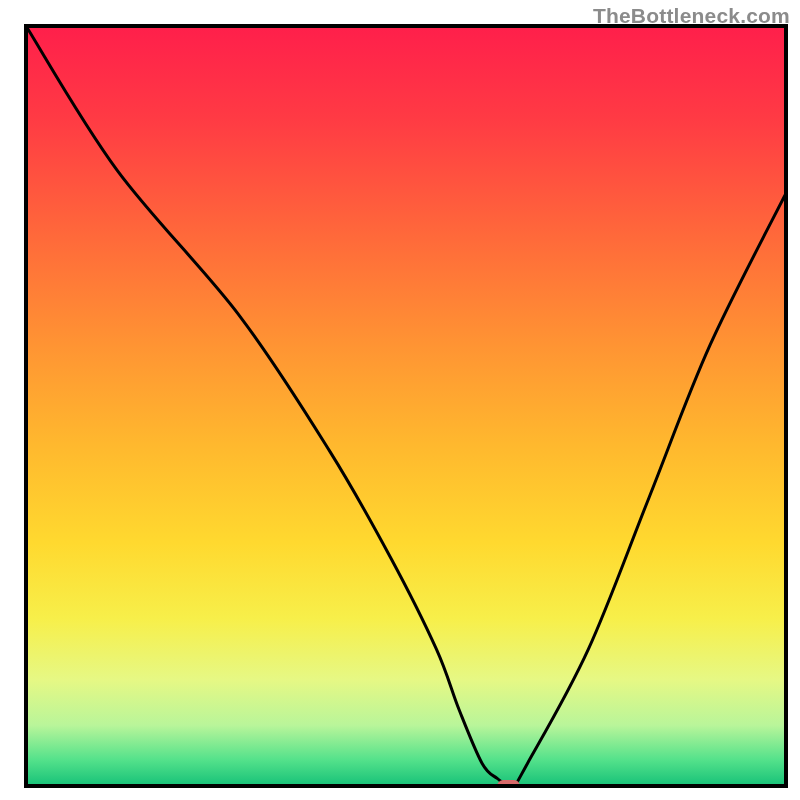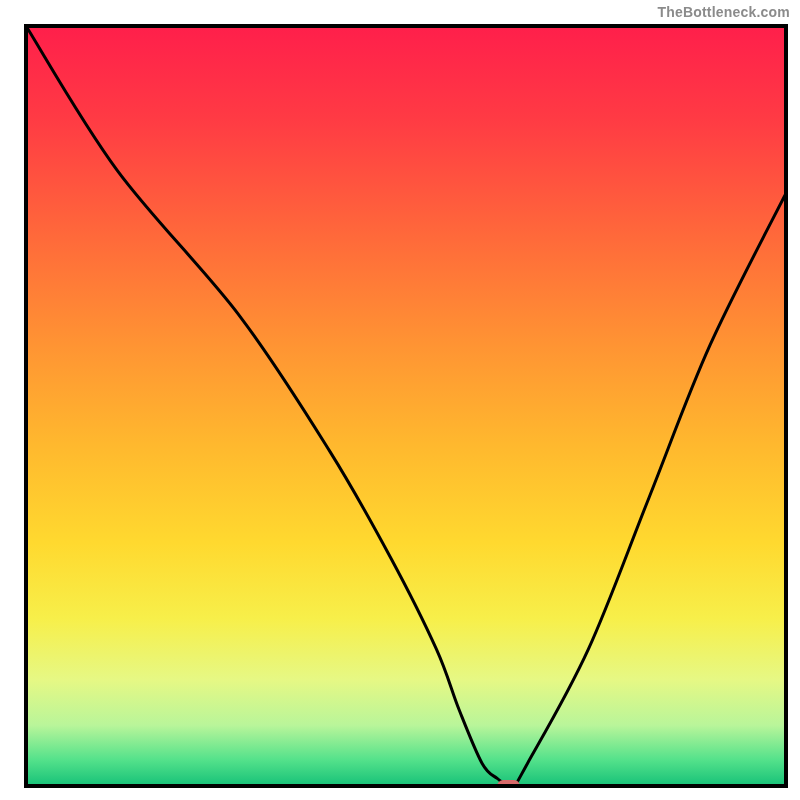--- a/index.html
+++ b/index.html
@@ -12,21 +12,21 @@
   }
   .stage {
     position: relative;
     width: 800px;
     height: 800px;
   }
   .watermark {
     position: absolute;
     top: 4px;
     right: 10px;
-    font-size: 14px;
+    font-size: 21px;
     font-weight: bold;
     color: #8b8b8b;
     letter-spacing: 0.2px;
   }
   svg {
     display: block;
   }
 </style>
 </head>
 <body>

